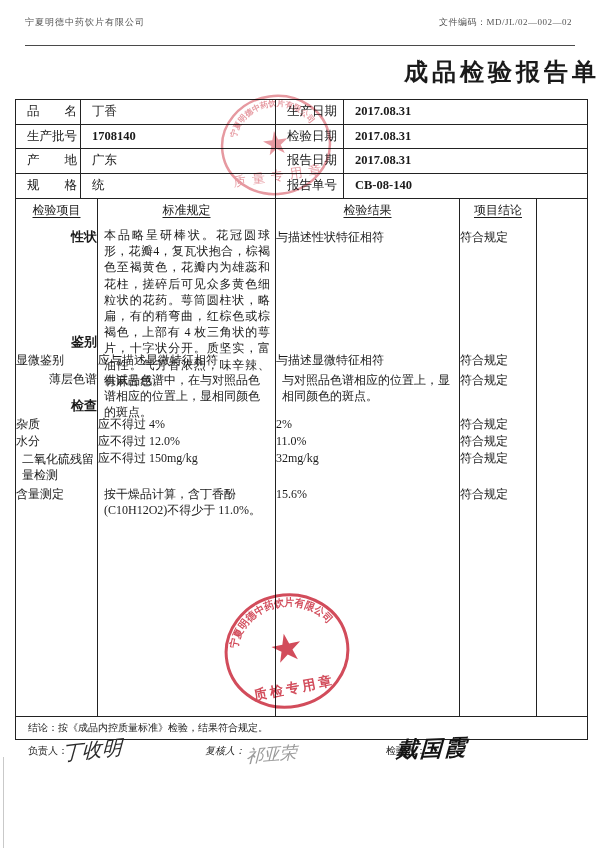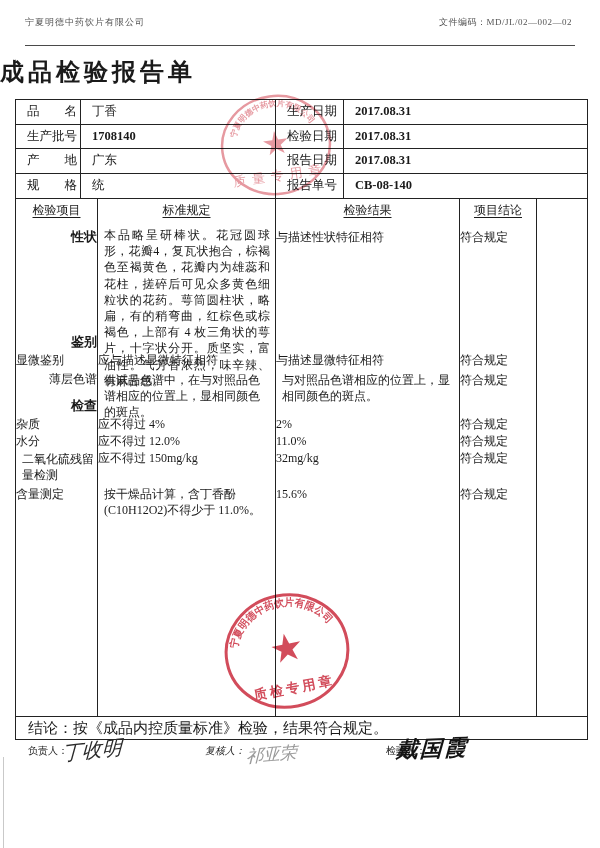--- a/index.html
+++ b/index.html
@@ -3,21 +3,21 @@
 <meta charset="utf-8">
 <style>
   html,body{margin:0;padding:0;background:#ffffff;}
   #page{position:relative;width:600px;height:848px;background:#fff;overflow:hidden;
         font-family:"Liberation Serif","DejaVu Serif",serif;color:#1a1a1a;}
 
   
   .hdr-left{position:absolute;left:25px;top:16px;font-size:9px;color:#555;letter-spacing:1px;}
   .hdr-right{position:absolute;right:28px;top:16px;font-size:9px;color:#555;letter-spacing:.5px;}
   .hdr-rule{position:absolute;left:25px;right:25px;top:45px;border-top:1.5px solid #4a4a4a;}
-  .doc-title{position:absolute;left:0;right:0;top:56px;text-align:left;
+  .doc-title{position:absolute;left:0;right:0;top:56px;text-align:right;
              font-size:24px;font-weight:bold;letter-spacing:4px;}
 
   
   .info-table{position:absolute;left:15px;top:99px;width:573px;height:100px;
               border:1.5px solid #222;box-sizing:border-box;display:grid;
               grid-template-columns:65px 195px 68px 1fr;grid-template-rows:repeat(4,1fr);}
   .info-table>div{box-sizing:border-box;border-right:1px solid #222;border-bottom:1px solid #222;
                   display:flex;align-items:center;font-size:12.5px;padding-left:11px;}
   .info-table>div.lastcol{border-right:none;}
   .info-table>div.lastrow{border-bottom:none;}
@@ -38,21 +38,21 @@
   .sec-label{font-weight:bold;font-size:13px;}
   .col1-split{display:flex;flex-direction:column;justify-content:space-between;
               align-items:flex-end;padding:7px 0 2px 0;font-family:Liberation Serif, serif;}
   .para{text-align:justify;padding:5px 5px 0 6px;font-size:11.5px;}
   .leftText{text-align:left;padding:2px 6px 0 6px;}
   .so2label{padding:1px 2px 0 6px;text-align:left;}
 
   
   .conclusion{position:absolute;left:15px;top:716px;width:573px;height:24px;
               border:1.5px solid #222;box-sizing:border-box;display:flex;align-items:center;
-              font-size:15px;padding-left:12px;}
+              font-size:10px;padding-left:12px;}
   .sig-label{position:absolute;font-size:10px;top:744px;}
   .sig{position:absolute;font-style:italic;white-space:nowrap;}
   .sig-responsible{left:62px;top:737px;font-size:20px;color:#2a2a2a;transform:rotate(-6deg) skewX(-8deg);}
   .sig-reviewer{left:246px;top:743px;font-size:17px;color:#9a9a9a;transform:rotate(-5deg) skewX(-6deg);}
   .sig-inspector{left:396px;top:734px;font-size:22px;font-weight:bold;color:#141414;
                  letter-spacing:2px;transform:rotate(-2deg) skewX(-4deg);}
 
   
   .stamp{position:absolute;mix-blend-mode:multiply;pointer-events:none;}
   .stamp-top{left:212px;top:88px;width:128px;height:114px;transform:rotate(-8deg);opacity:.62;}

